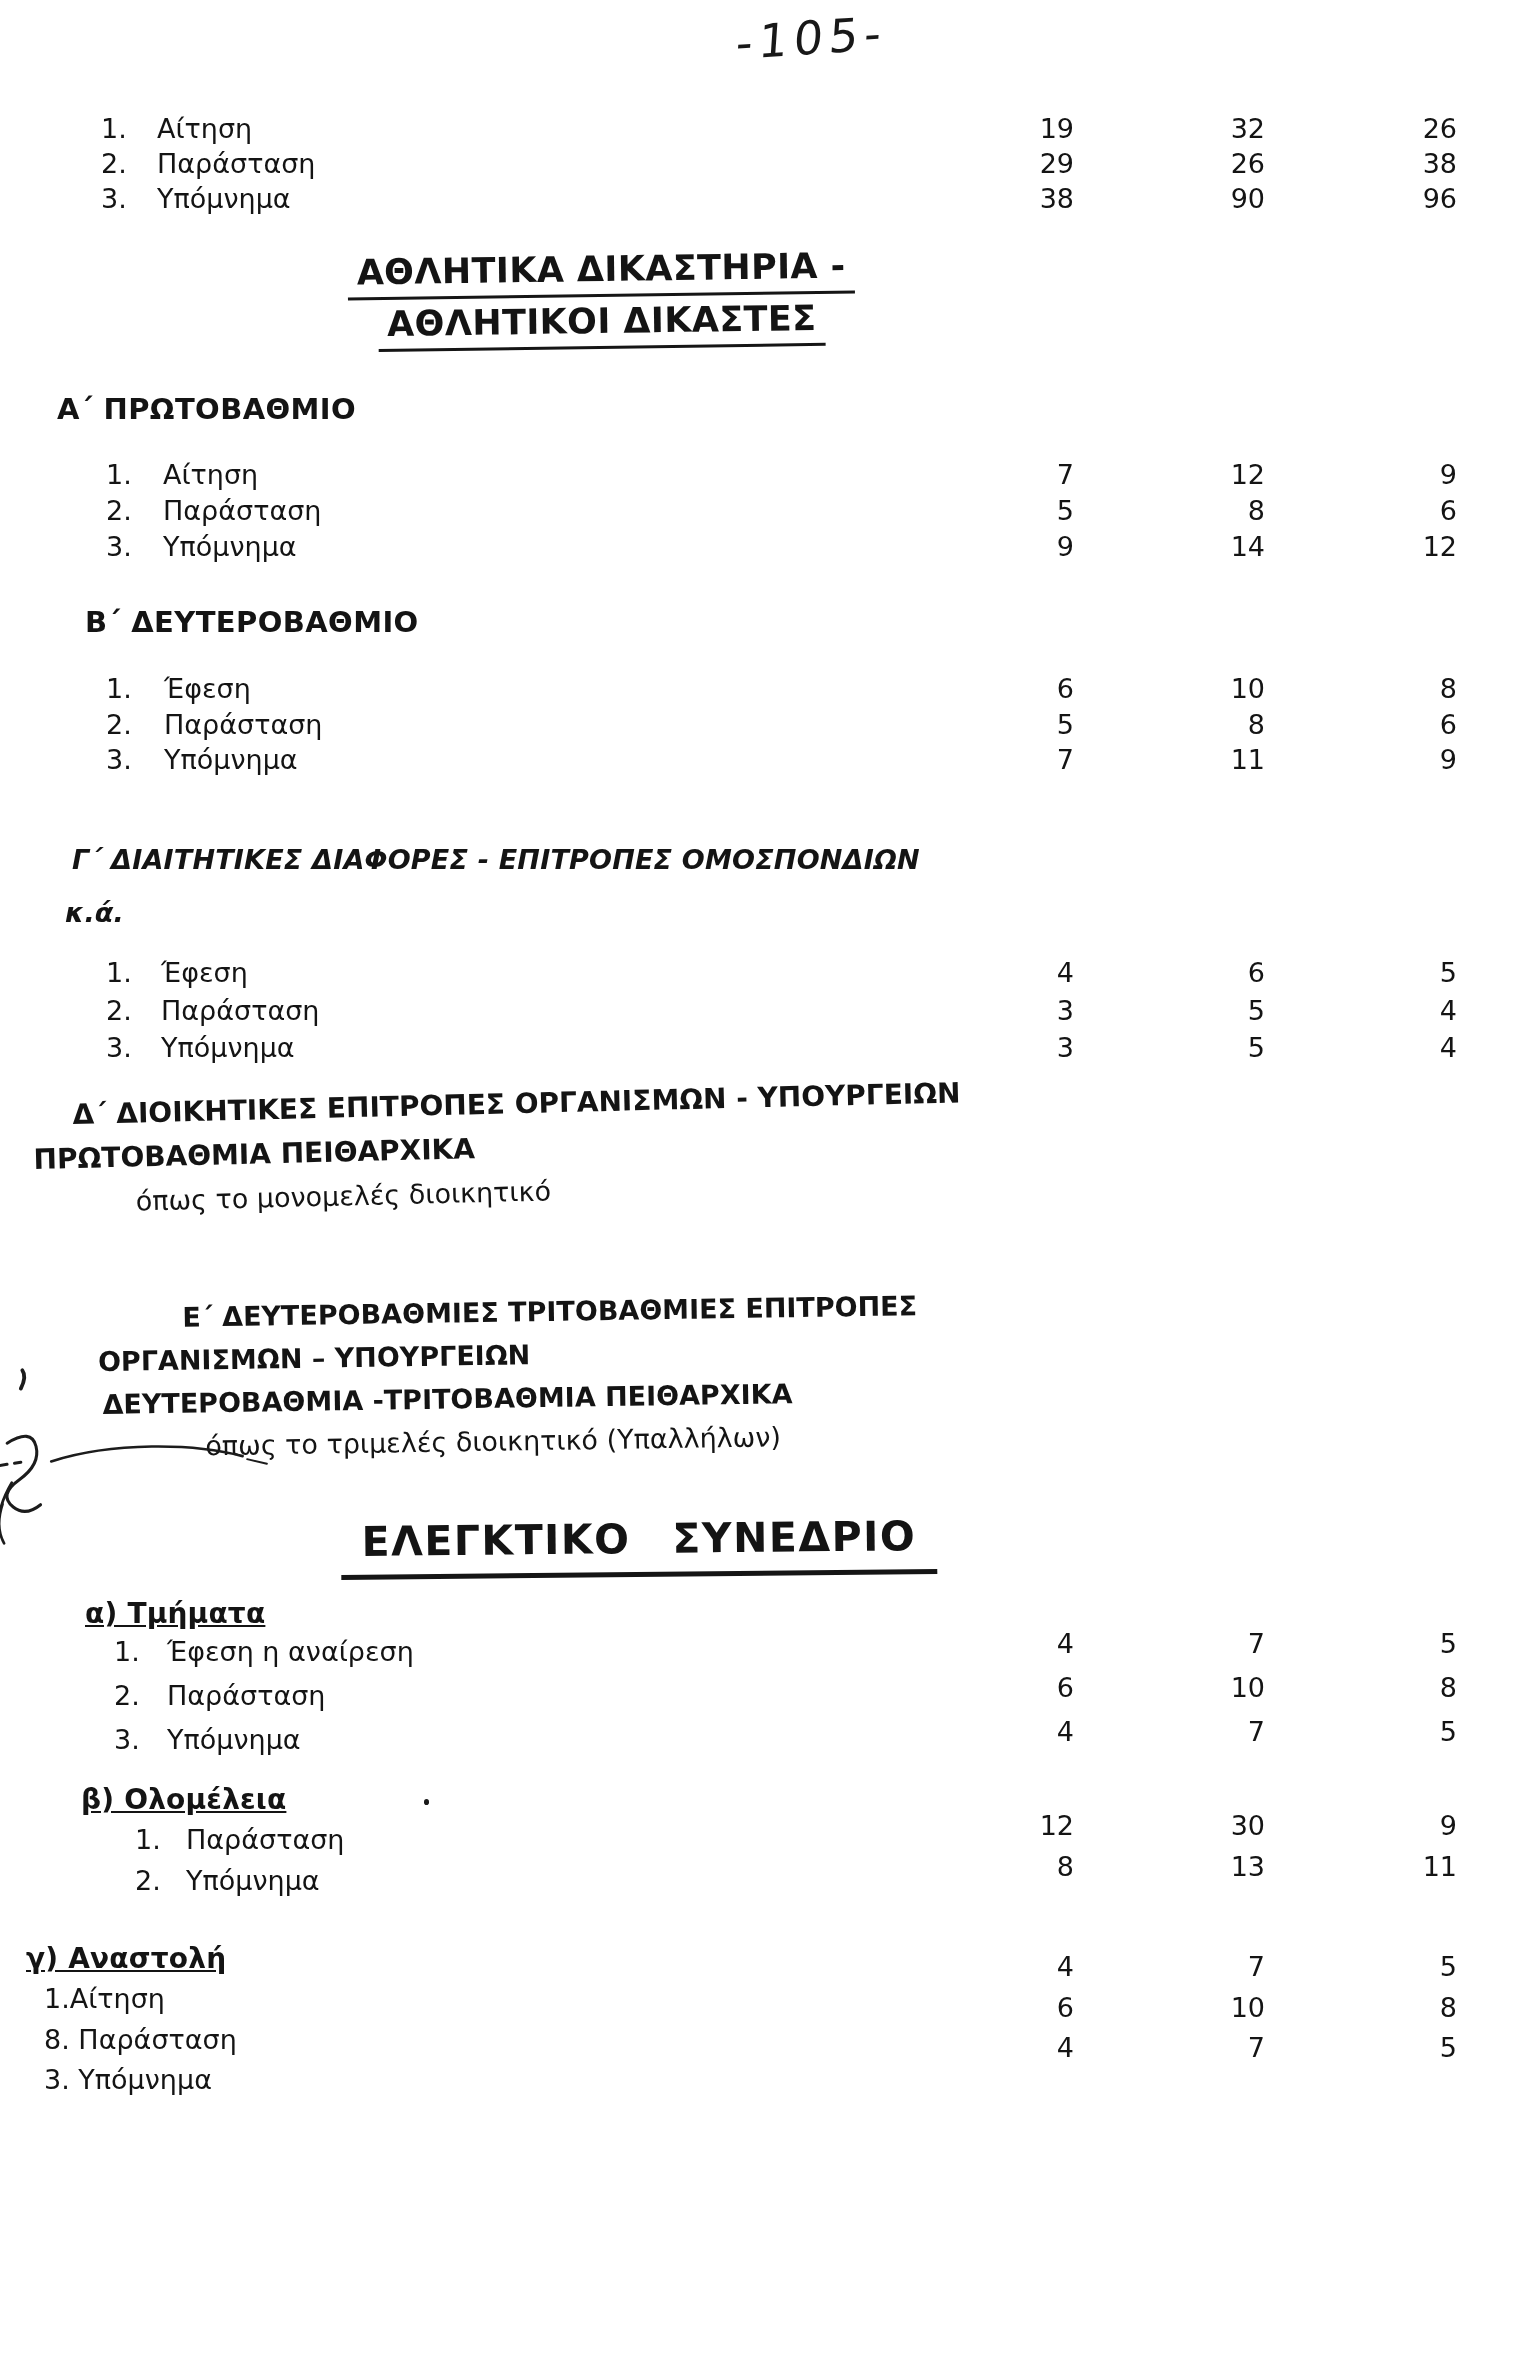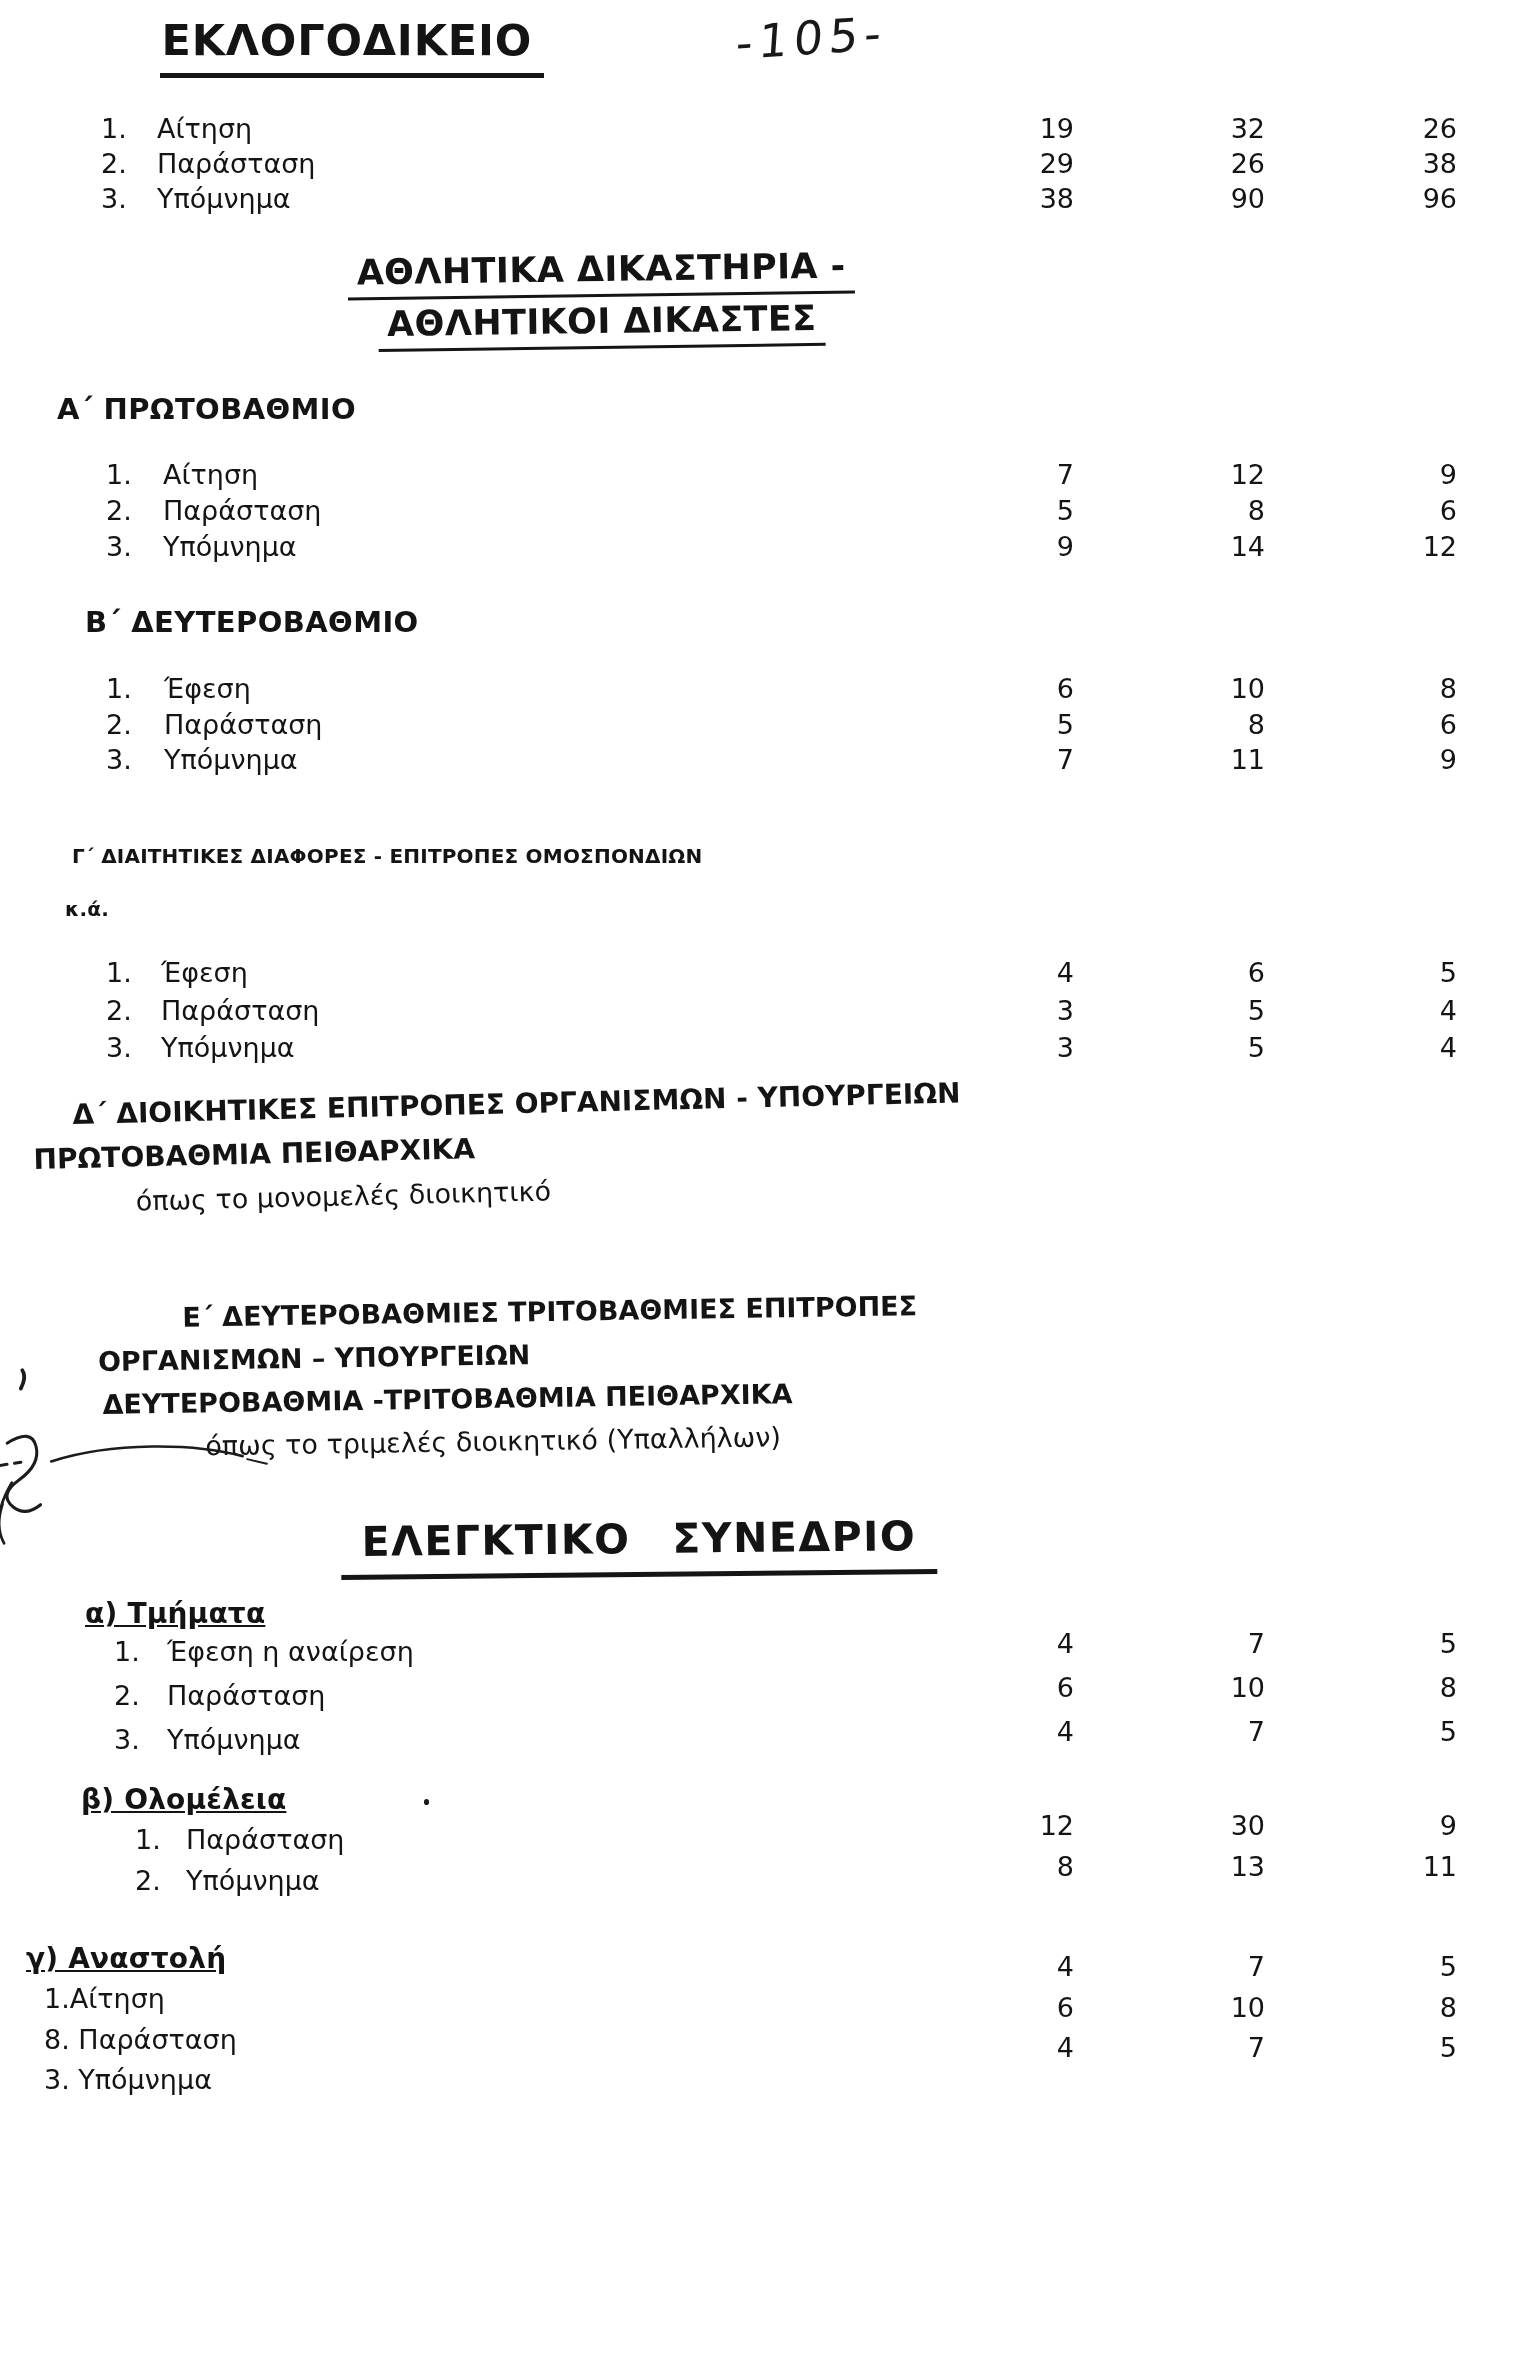--- a/index.html
+++ b/index.html
@@ -39,42 +39,41 @@
   .athlitika-title .l2{margin-top:4.6px;}
   .elegktiko-title{left:289px;top:1515px;width:700px;transform:rotate(-0.6deg);}
   .elegktiko-title .uline{
     font-size:41px;letter-spacing:1.5px;word-spacing:26px;
     border-bottom-width:5.3px;padding:0 21px 9px;
   }
   
   .h{position:absolute;font-weight:700;white-space:nowrap;}
   .h38{font-size:29px;letter-spacing:0.4px;}
   .h37{font-size:28px;letter-spacing:0.2px;text-decoration:underline;}
-  .h36{font-size:20px;letter-spacing:0.2px;}
+  .h36{font-size:27px;letter-spacing:0.2px;font-style:italic;}
   
   .block{position:absolute;transform-origin:left top;white-space:nowrap;}
   .block .bl{font-weight:700;}
   .block .note{font-weight:400;font-size:27px;}
   
   .row{position:absolute;left:0;width:1539px;height:37px;font-size:27px;line-height:35px;white-space:nowrap;}
   .row .n,.row .lbl{position:absolute;top:0;}
   .val{position:absolute;top:0;width:99px;text-align:right;}
   .v1{left:975px}.v2{left:1166px}.v3{left:1358px}
   .vup10 .val{transform:translateY(-7.6px);}
   .vup18 .val{transform:translateY(-13.7px);}
   .vup42 .val{transform:translateY(-32px);}
   .dot{position:absolute;width:5.3px;height:6px;background:#1a1a1a;border-radius:50%;}
   .scribble{position:absolute;left:-4.6px;top:1367px;}
 </style>
 </head>
 <body>
 
 <div class="page">
 
-  <div class="doc-title">ΕΚΛΟΓΟΔΙΚΕΙΟ</div>
   <div class="hand">-105-</div>
 
   <div class="row" style="top:111px">
     <span class="n" style="left:101px">1.</span>
     <span class="lbl" style="left:157px">Αίτηση</span>
     <span class="val v1">19</span>
     <span class="val v2">32</span>
     <span class="val v3">26</span>
   </div>
   <div class="row" style="top:146px">

